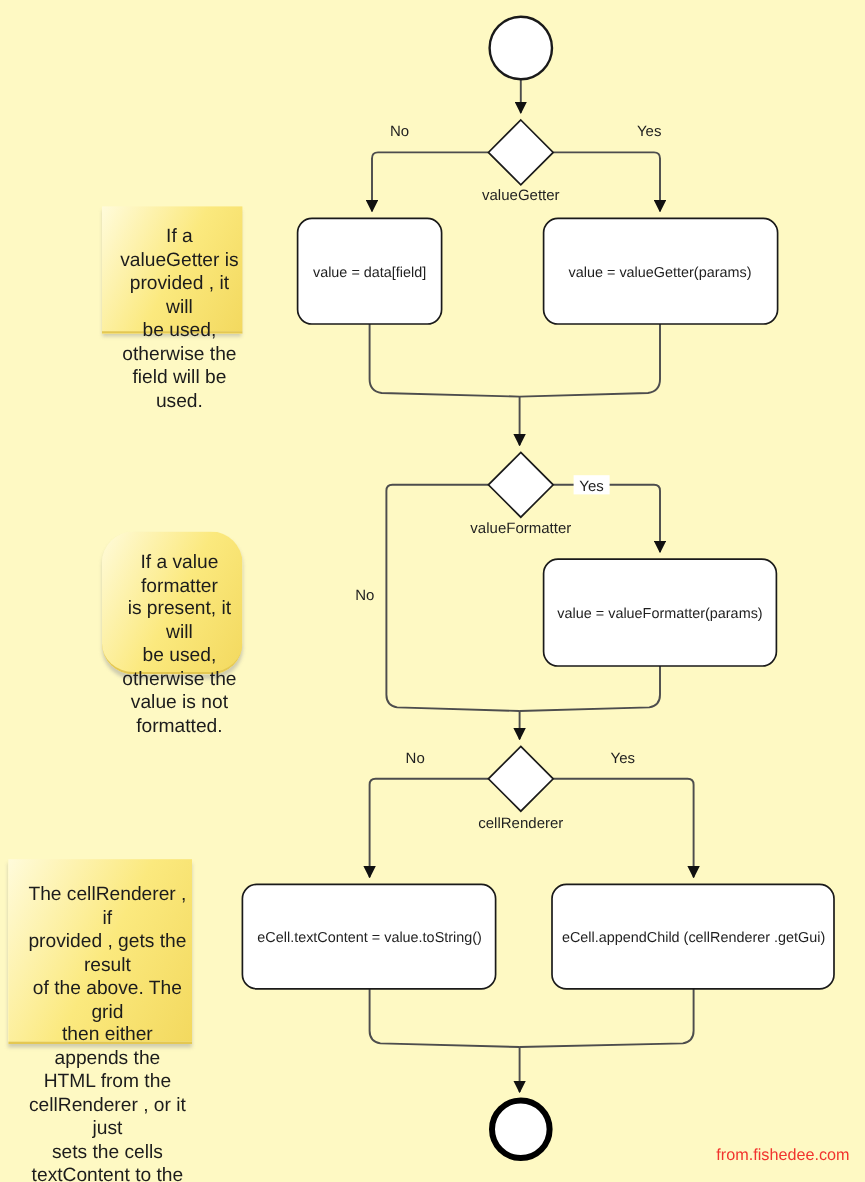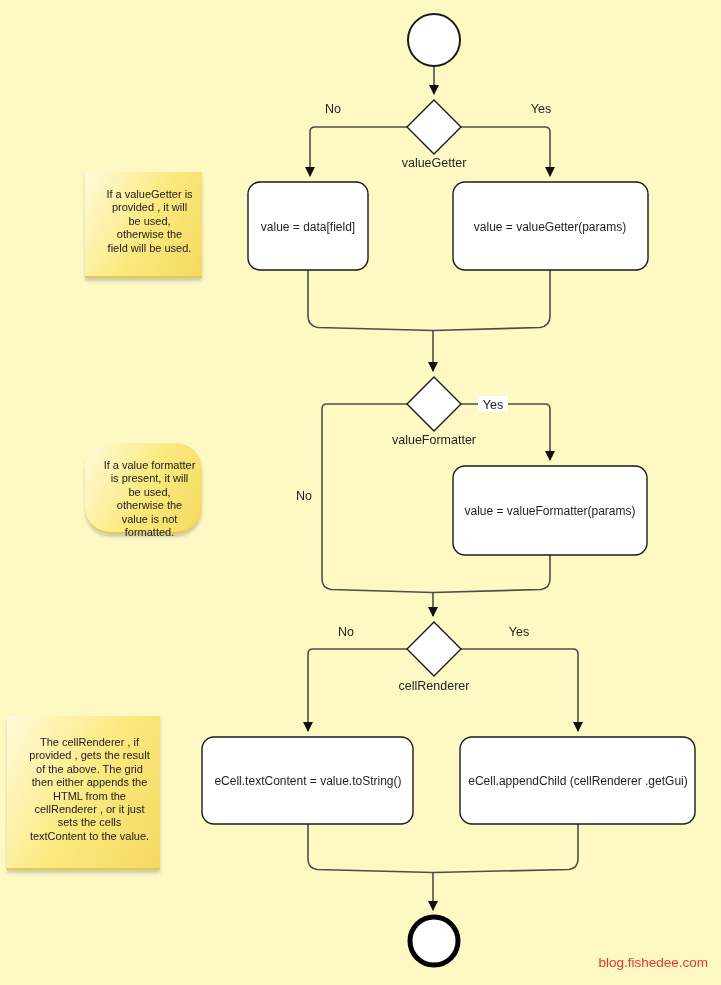--- a/index.html
+++ b/index.html
@@ -23,31 +23,31 @@
     fill: #1f1f1f;
   }
   .lbl { font-size: 12.5px; }
   .code { font-size: 12px; }
   .mid { text-anchor: middle; }
 
   .note {
     position: absolute;
     box-sizing: border-box;
     text-align: center;
-    font-size: 11px;
+    font-size: 16px;
     line-height: 1.22;
     color: #1c1c1c;
     white-space: pre-line;
     background: linear-gradient(118deg, #fffbdb 0%, #fbe97e 52%, #f3d95f 100%);
     border-bottom: 2px solid #e4c852;
     box-shadow: 0 3px 3px rgba(150,150,150,0.45);
     padding-left: 12px;
   }
   #note-1 { left: 85px;  top: 172px; width: 117px; height: 106px; padding-top: 16px; }
-  #note-2 { left: 85px;  top: 443px; width: 117px; height: 91px; padding-top: 16px; border-radius: 26px; }
+  #note-2 { left: 85px;  top: 443px; width: 117px; height: 119px; padding-top: 16px; border-radius: 26px; }
   #note-3 { left: 7px;   top: 716px; width: 153px; height: 154px; padding-top: 20px; }
 
   #watermark {
     position: absolute;
     right: 13px;
     top: 955px;
     font-size: 13.5px;
     color: #f1342e;
   }
 </style>
@@ -129,14 +129,14 @@
 formatted.</div>
   <div id="note-3" class="note">The cellRenderer , if
 provided , gets the result
 of the above. The grid
 then either appends the
 HTML from the
 cellRenderer , or it just
 sets the cells
 textContent to the value.</div>
 
-  <div id="watermark">blog.fishedee.com</div>
+  <div id="watermark">from.fishedee.com</div>
 </div>
 
 </body></html>

